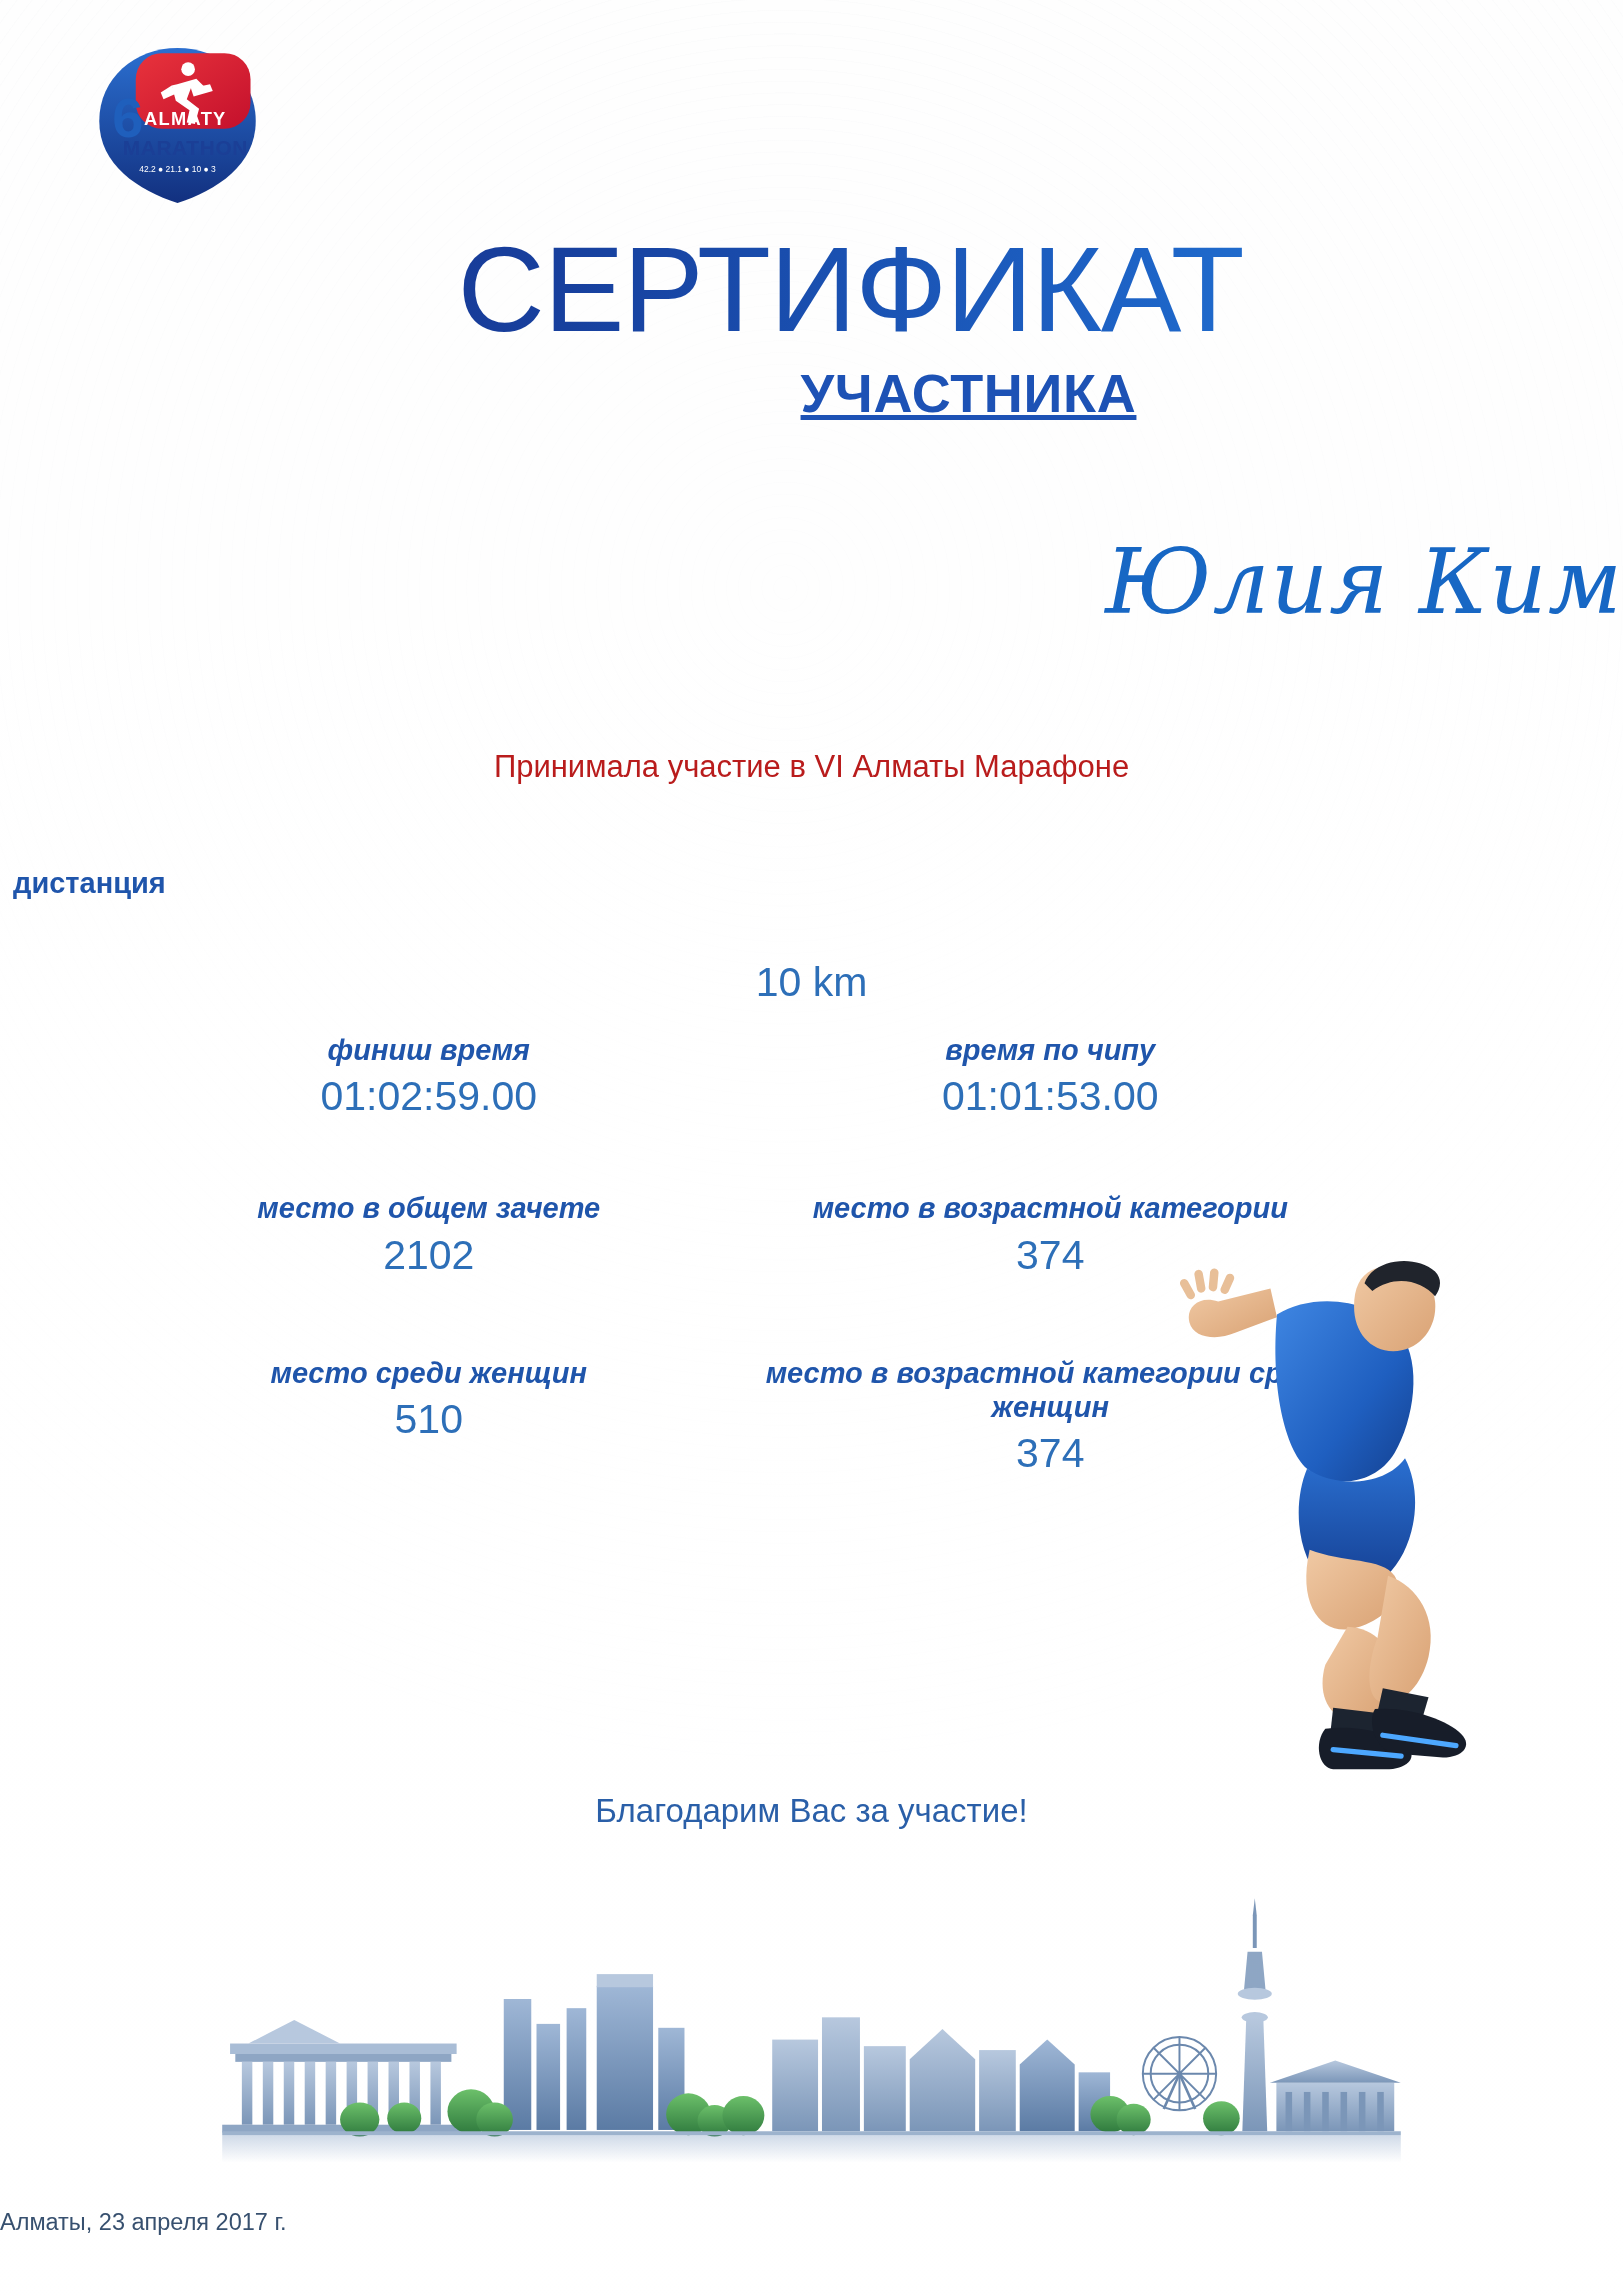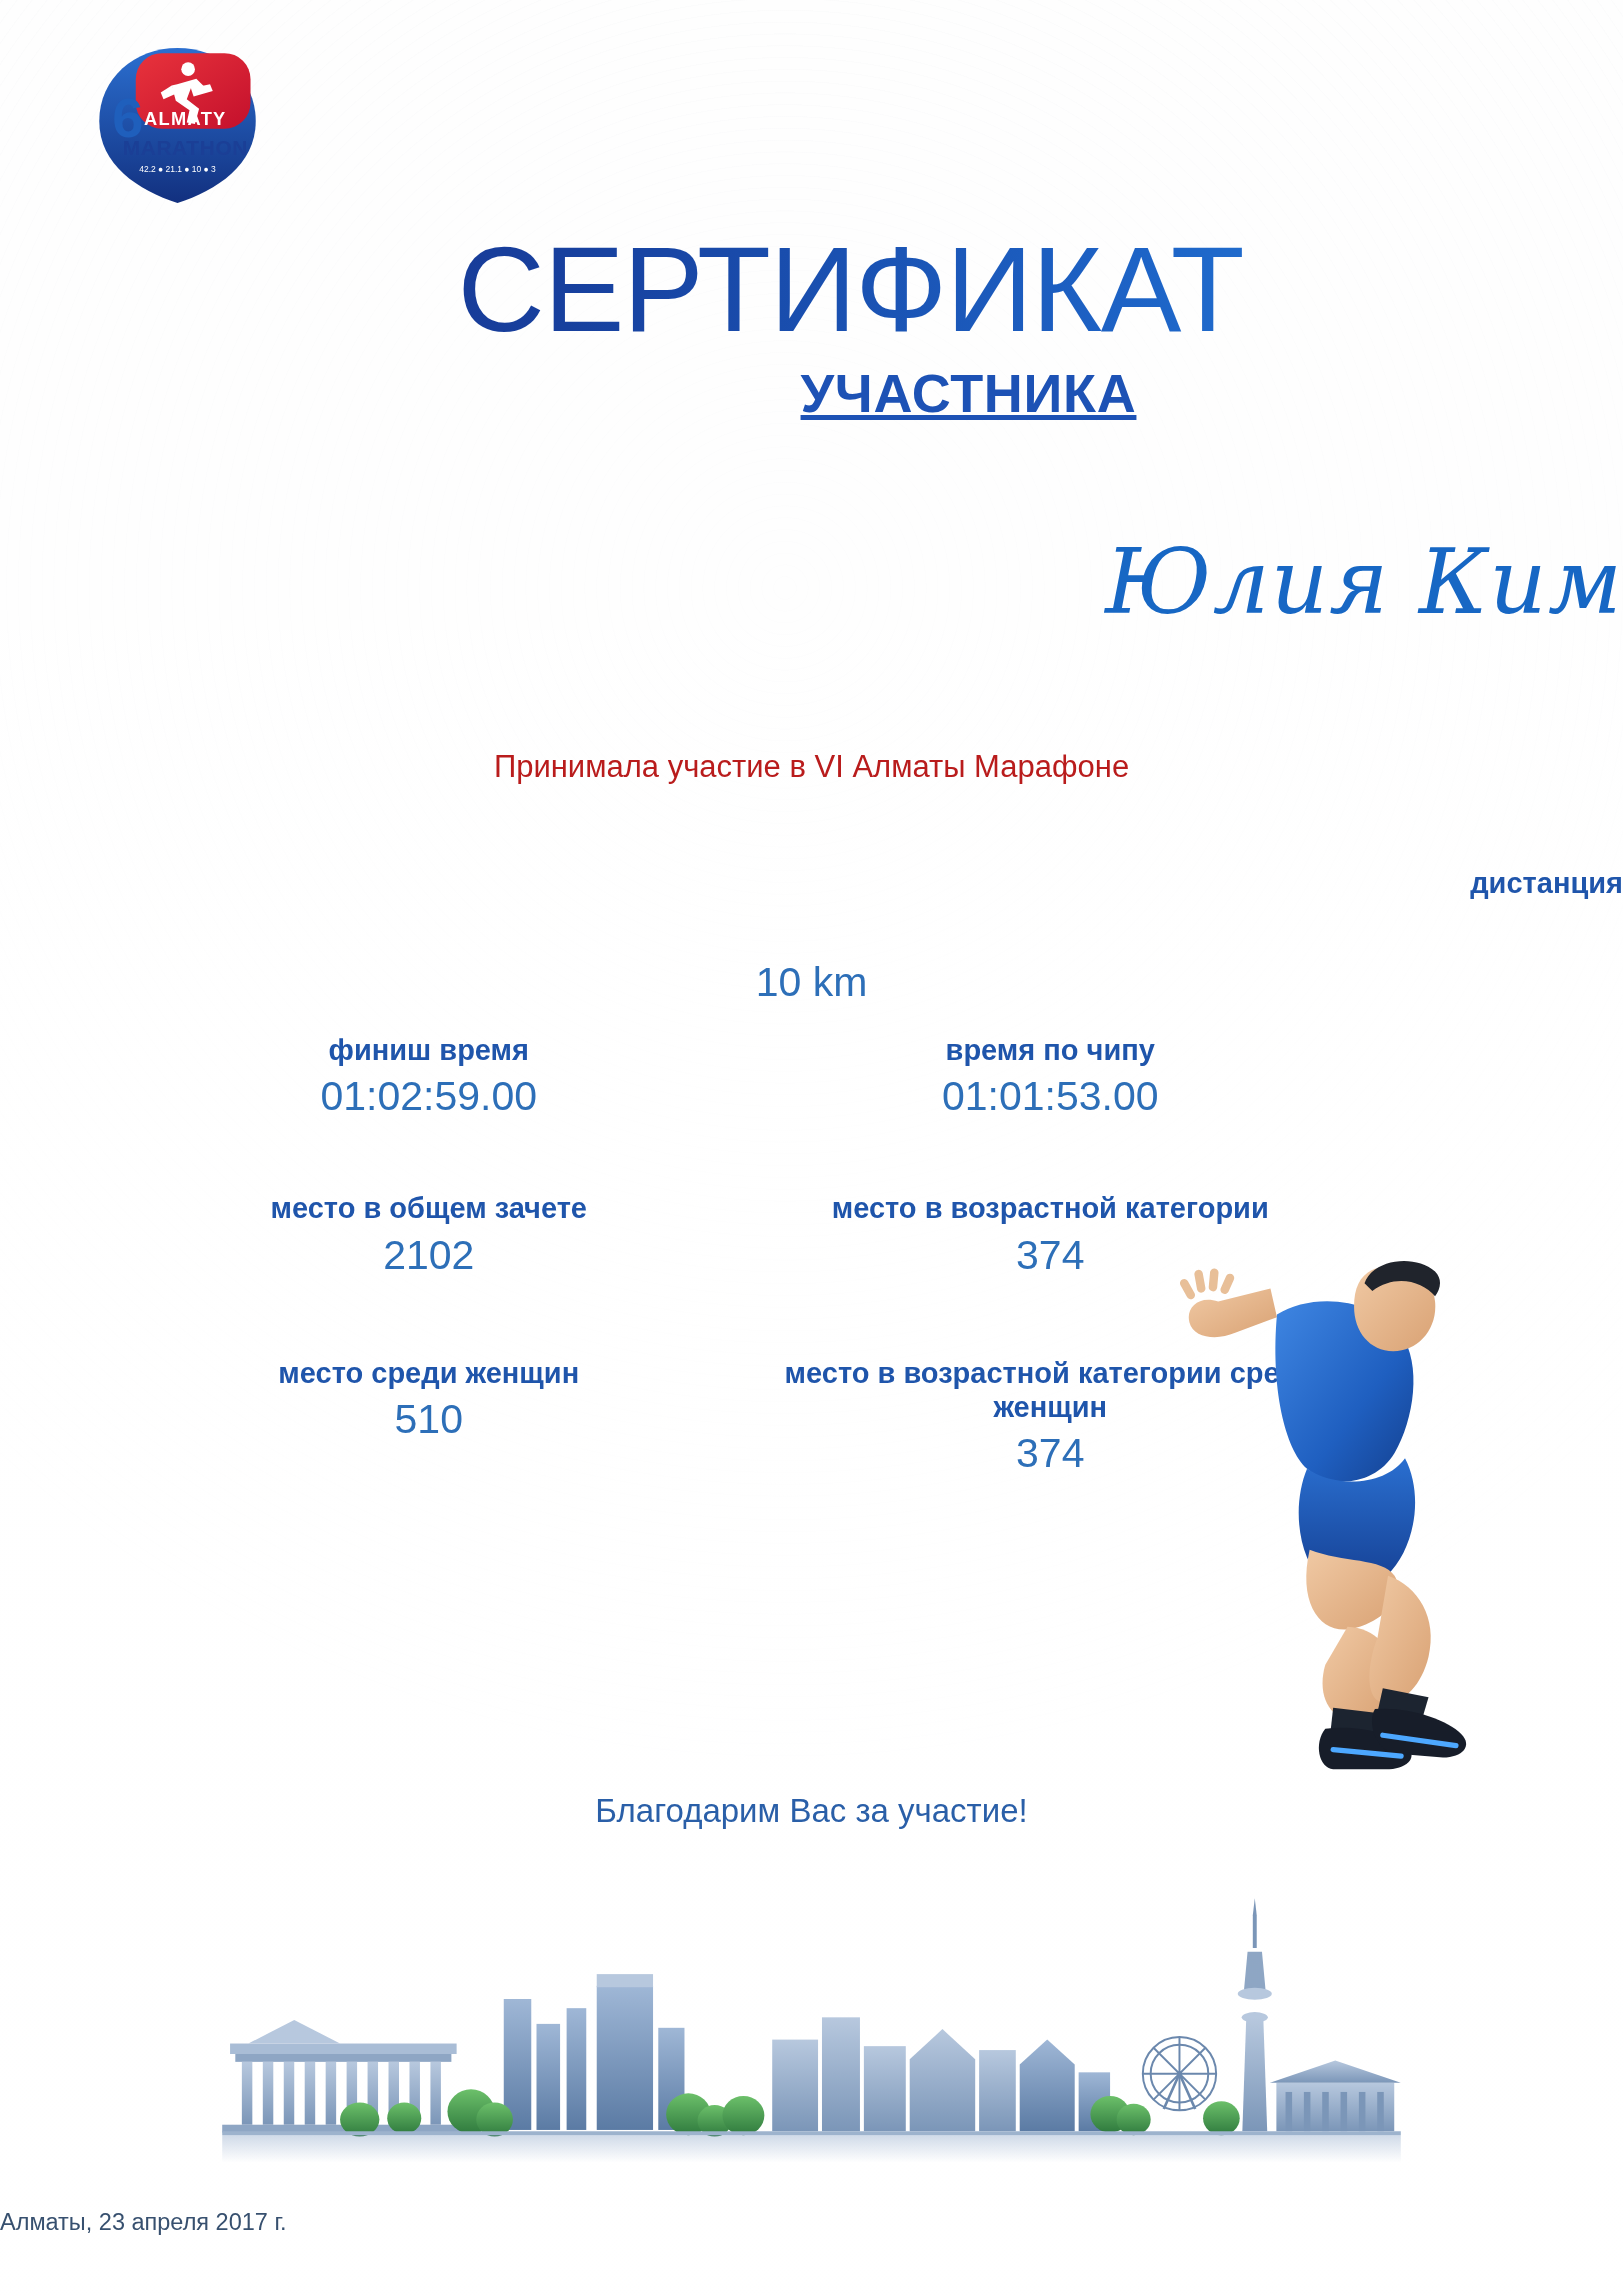--- a/index.html
+++ b/index.html
@@ -107,21 +107,21 @@
     color: #b91c1c;
     font-weight: normal;
   }
 
   
   .distance-label {
     position: absolute;
     left: 0;
     right: 0;
     top: 867px;
-    text-align: right;
+    text-align: left;
     font-size: 29px;
     font-weight: bold;
     color: #1f55ab;
     padding-left: 13px;
   }
   .distance-value {
     position: absolute;
     left: 0;
     right: 0;
     top: 919px;
@@ -146,20 +146,21 @@
     flex: 1 1 50%;
     text-align: center;
     padding: 0 26px;
     box-sizing: border-box;
   }
   .stat-label {
     font-size: 29px;
     font-weight: bold;
     color: #1f55ab;
     line-height: 1.18;
+    font-style: italic;
   }
   .stat-value {
     font-size: 41px;
     color: #2d6fb8;
     margin-top: 7px;
     line-height: 1.1;
   }
   .row-gap-a { height: 72px; }
   .row-gap-b { height: 78px; }
 

